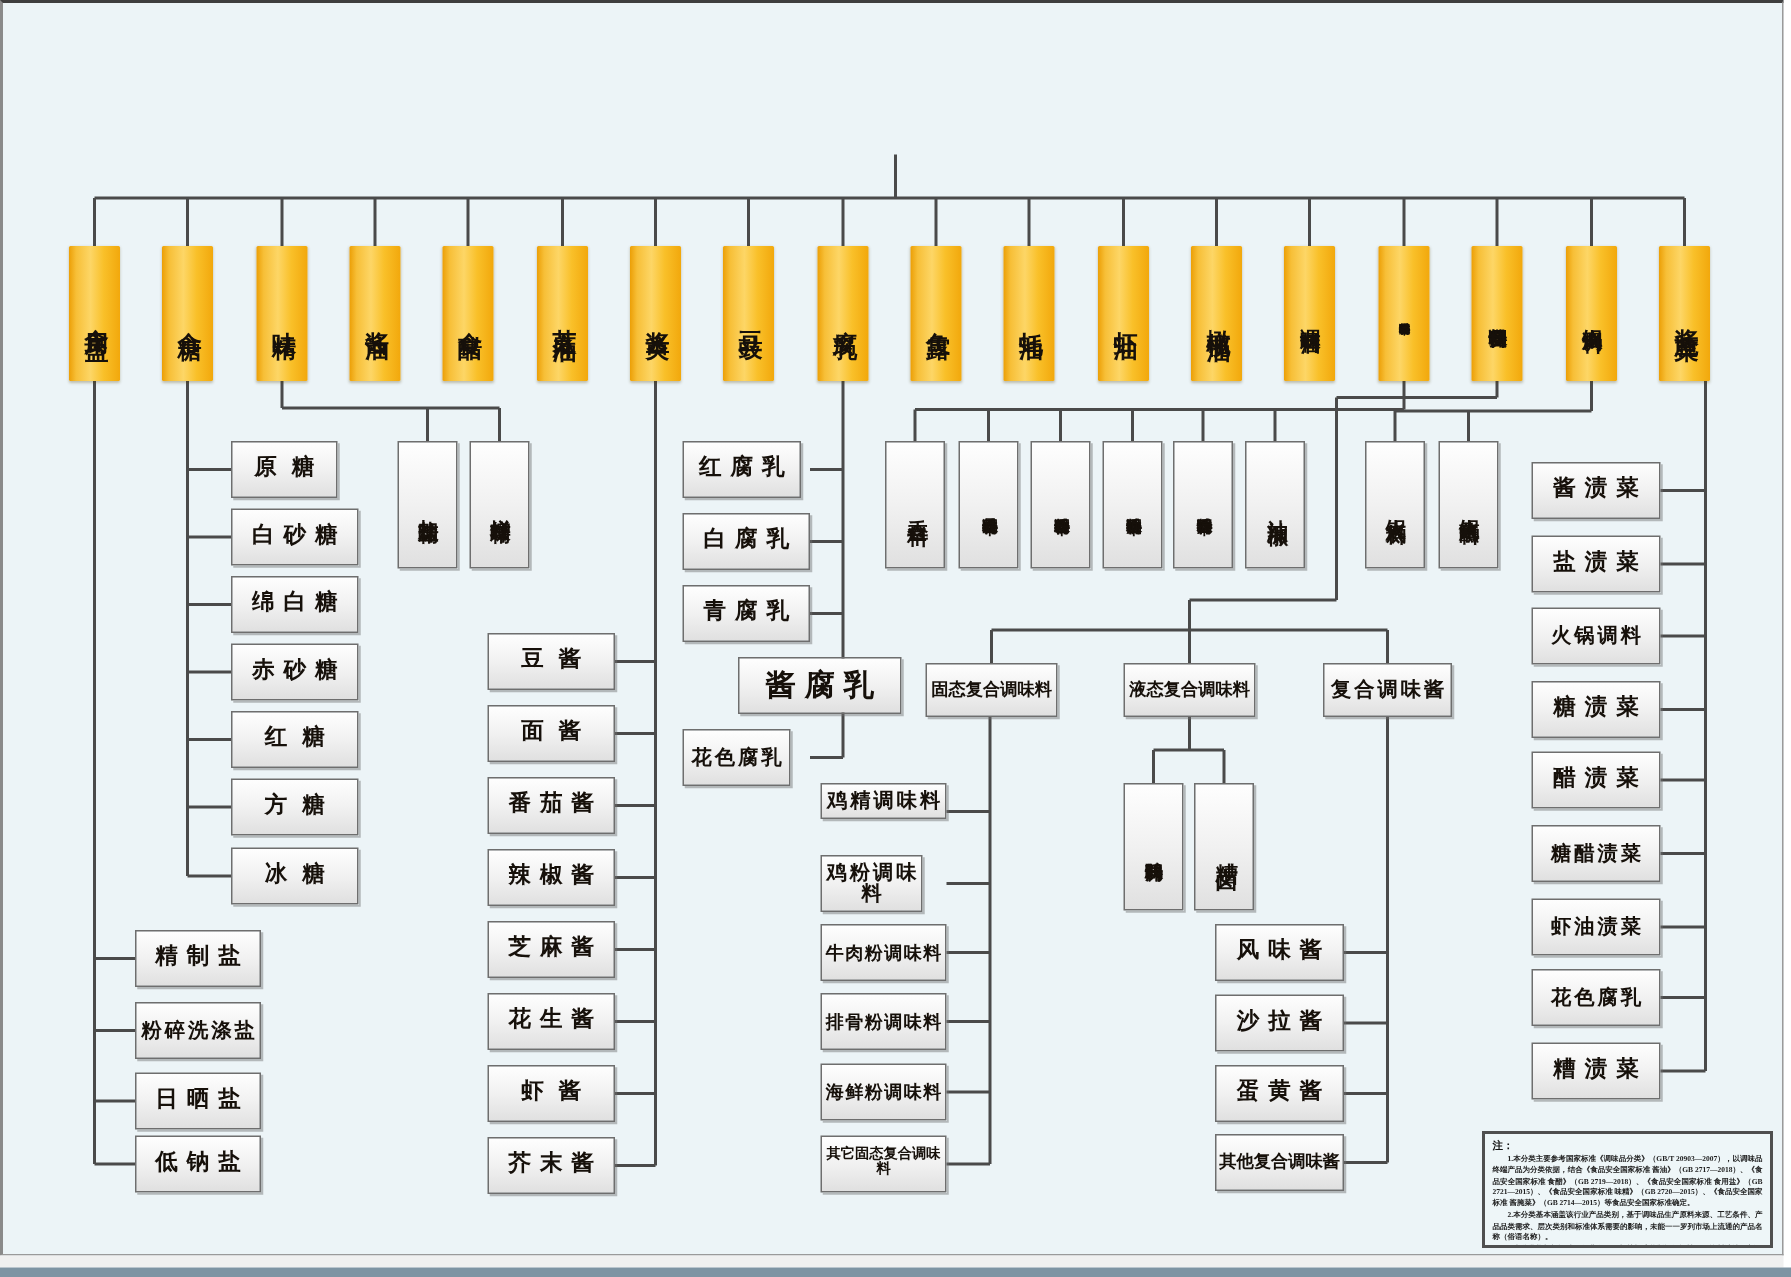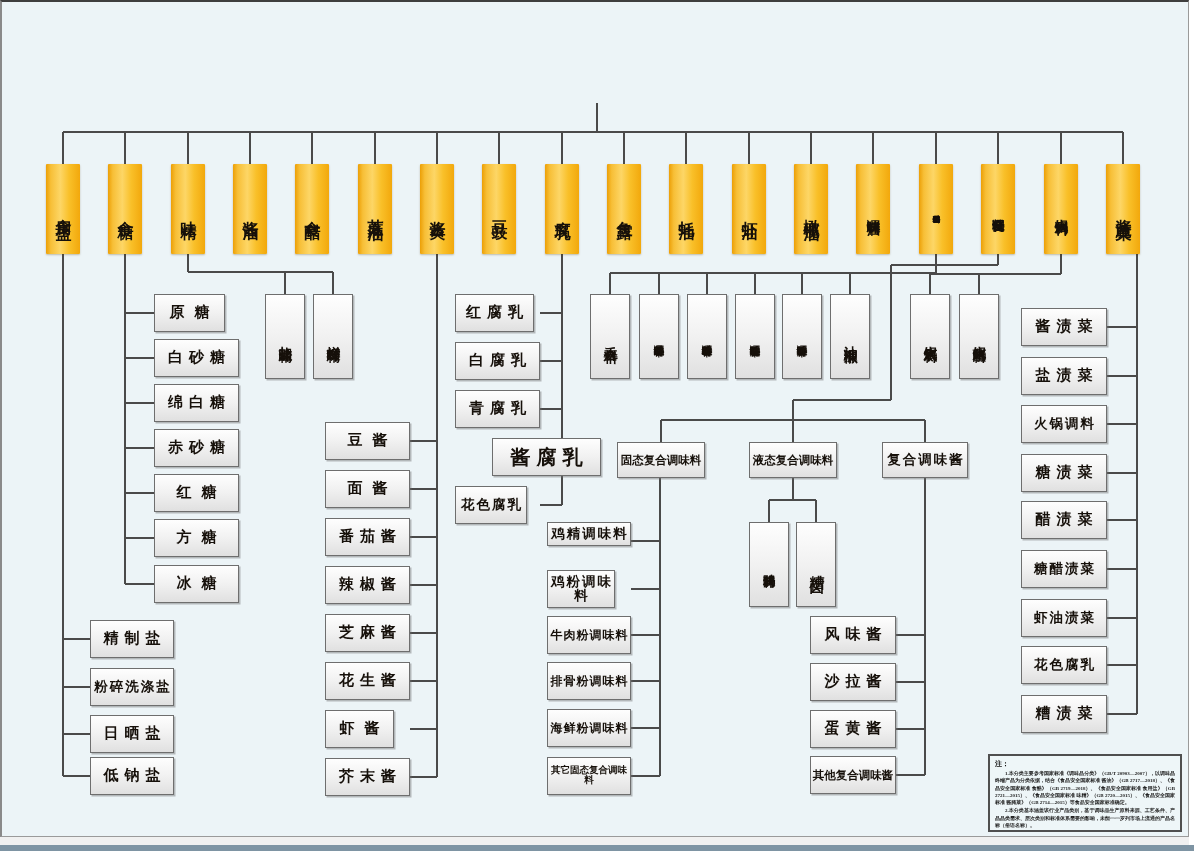--- a/index.html
+++ b/index.html
@@ -133,21 +133,21 @@
     <div class="node item" style="left: 323px; top: 468px; width: 85px; height: 38px; font-size: 15px; letter-spacing: 10px; padding-left: 10px;">面酱</div>
     <div class="ln" style="left: 408px; top: 534px; width: 27px; height: 2px;"></div>
     <div class="node item" style="left: 323px; top: 516px; width: 85px; height: 38px; font-size: 15px; letter-spacing: 6px; padding-left: 6px;">番茄酱</div>
     <div class="ln" style="left: 408px; top: 582px; width: 27px; height: 2px;"></div>
     <div class="node item" style="left: 323px; top: 564px; width: 85px; height: 38px; font-size: 15px; letter-spacing: 6px; padding-left: 6px;">辣椒酱</div>
     <div class="ln" style="left: 408px; top: 630px; width: 27px; height: 2px;"></div>
     <div class="node item" style="left: 323px; top: 612px; width: 85px; height: 38px; font-size: 15px; letter-spacing: 6px; padding-left: 6px;">芝麻酱</div>
     <div class="ln" style="left: 408px; top: 678px; width: 27px; height: 2px;"></div>
     <div class="node item" style="left: 323px; top: 660px; width: 85px; height: 38px; font-size: 15px; letter-spacing: 6px; padding-left: 6px;">花生酱</div>
     <div class="ln" style="left: 408px; top: 726px; width: 27px; height: 2px;"></div>
-    <div class="node item" style="left: 323px; top: 708px; width: 69px; height: 38px; font-size: 15px; letter-spacing: 10px; padding-left: 10px;">虾酱</div>
+    <div class="node item" style="left: 323px; top: 708px; width: 85px; height: 38px; font-size: 15px; letter-spacing: 10px; padding-left: 10px;">虾酱</div>
     <div class="ln" style="left: 408px; top: 774px; width: 27px; height: 2px;"></div>
     <div class="node item" style="left: 323px; top: 756px; width: 85px; height: 38px; font-size: 15px; letter-spacing: 6px; padding-left: 6px;">芥末酱</div>
     <div class="ln" style="left: 559px; top: 252px; width: 2px; height: 251px;"></div>
     <div class="ln" style="left: 538px; top: 310px; width: 22px; height: 2px;"></div>
     <div class="node item" style="left: 453px; top: 292px; width: 79px; height: 38px; font-size: 15px; letter-spacing: 6px; padding-left: 6px;">红腐乳</div>
     <div class="ln" style="left: 538px; top: 358px; width: 22px; height: 2px;"></div>
     <div class="node item" style="left: 453px; top: 340px; width: 85px; height: 38px; font-size: 15px; letter-spacing: 6px; padding-left: 6px;">白腐乳</div>
     <div class="ln" style="left: 538px; top: 406px; width: 22px; height: 2px;"></div>
     <div class="node item" style="left: 453px; top: 388px; width: 85px; height: 38px; font-size: 15px; letter-spacing: 6px; padding-left: 6px;">青腐乳</div>
     <div class="ln" style="left: 538px; top: 454px; width: 22px; height: 2px;"></div>

